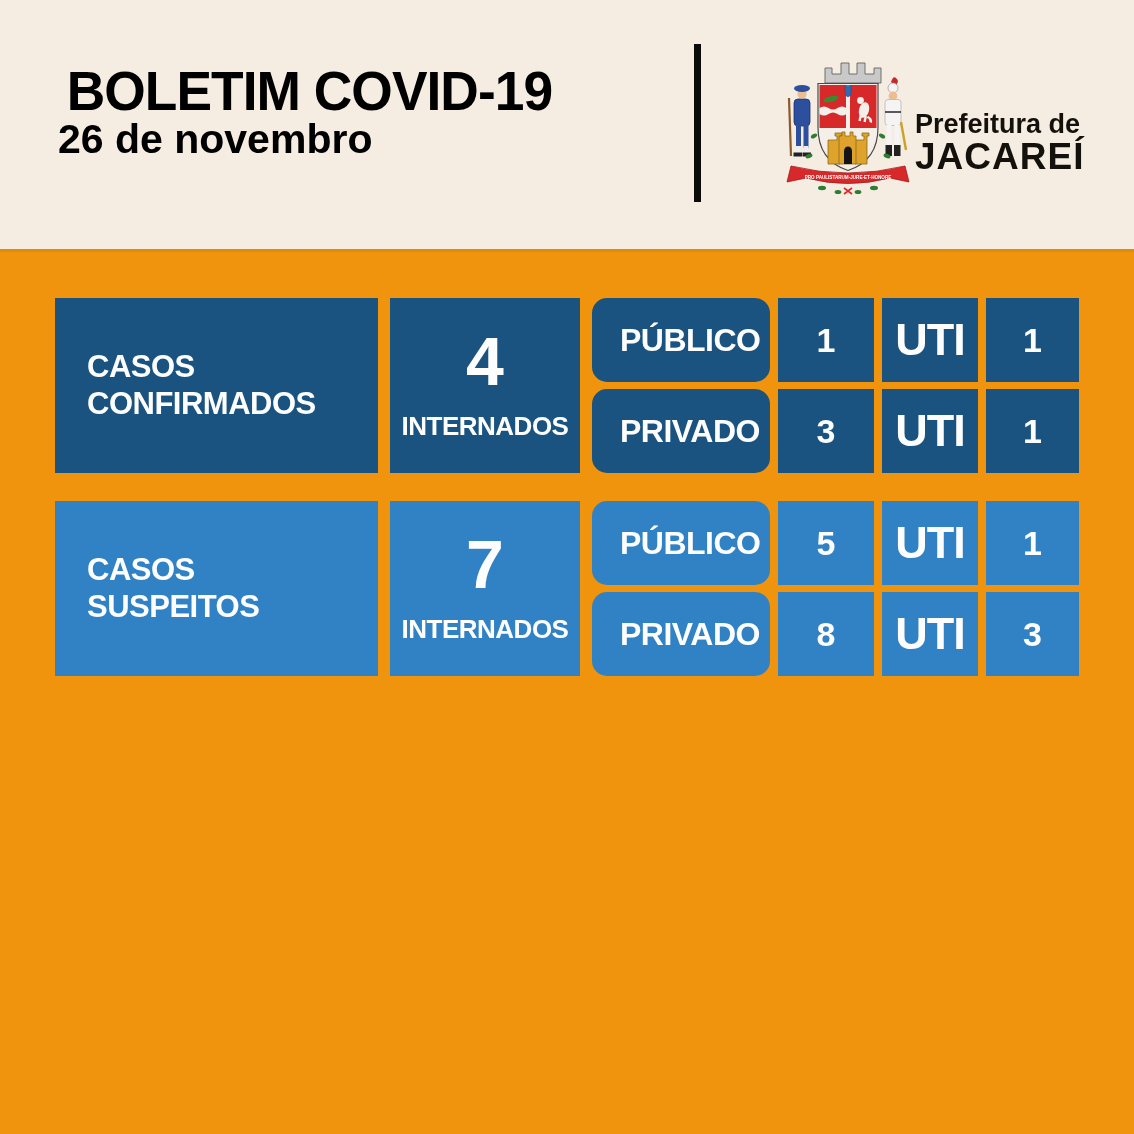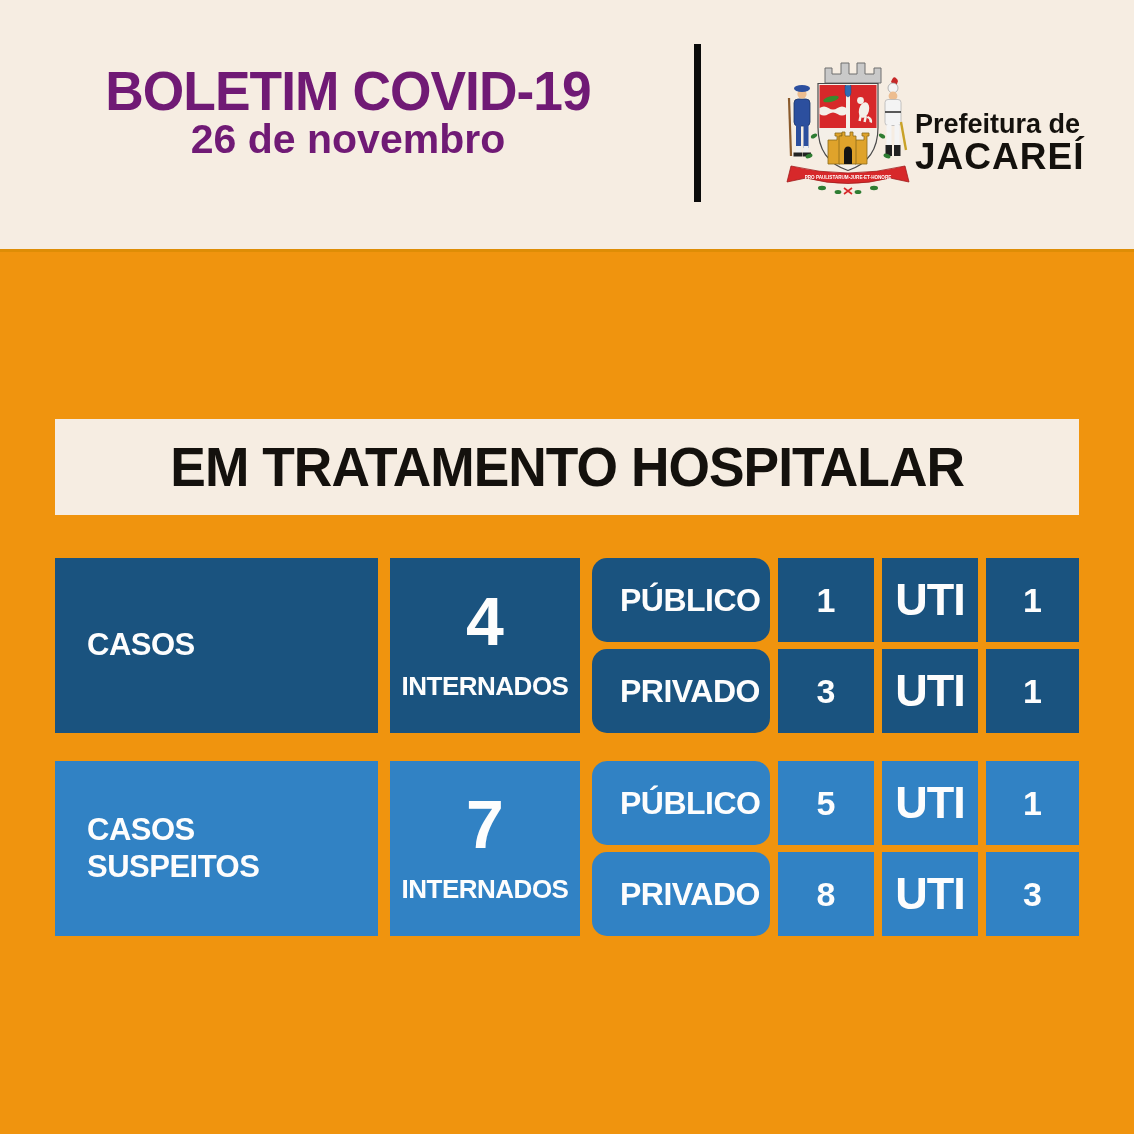--- a/index.html
+++ b/index.html
@@ -12,21 +12,21 @@
 
   
   .header {
     position: absolute; top: 0; left: 0;
     width: 1134px; height: 252px;
     background: #F6EDE2;
     border-bottom: 3px solid #DE8D06;
   }
   .title-block {
     position: absolute; left: 58px; top: 64px; width: 580px;
-    text-align: center; color: #701a75;
+    text-align: left; color: #000000;
   }
   .bulletin-title {
     font-size: 55px; font-weight: 800; letter-spacing: -1px;
     line-height: 1.0; transform: scaleX(0.97); transform-origin: center;
   }
   .bulletin-date {
     font-size: 41px; font-weight: 700; line-height: 1.0;
   }
   .header-divider {
     position: absolute; left: 694px; top: 44px;
@@ -178,28 +178,26 @@
     </div>
 
     <div class="org-text">
       <div class="org-line1">Prefeitura de</div>
       <div class="org-line2">JACAREÍ</div>
     </div>
   </div>
 
   <div class="content">
 
-    <div class="banner">
-      <div class="banner-title">EM TRATAMENTO HOSPITALAR</div>
-    </div>
 
     <div class="data-row first row-dark">
       <div class="box category-box">
         <div class="category-label">
           <div>CASOS</div>
+          <div>CONFIRMADOS</div>
         </div>
       </div>
       <div class="box total-box">
         <div class="total-number">4</div>
         <div class="total-caption">INTERNADOS</div>
       </div>
       <div class="detail-grid">
         <div class="box sector-box">
           <span class="sector-label">PÚBLICO</span>
         </div>

